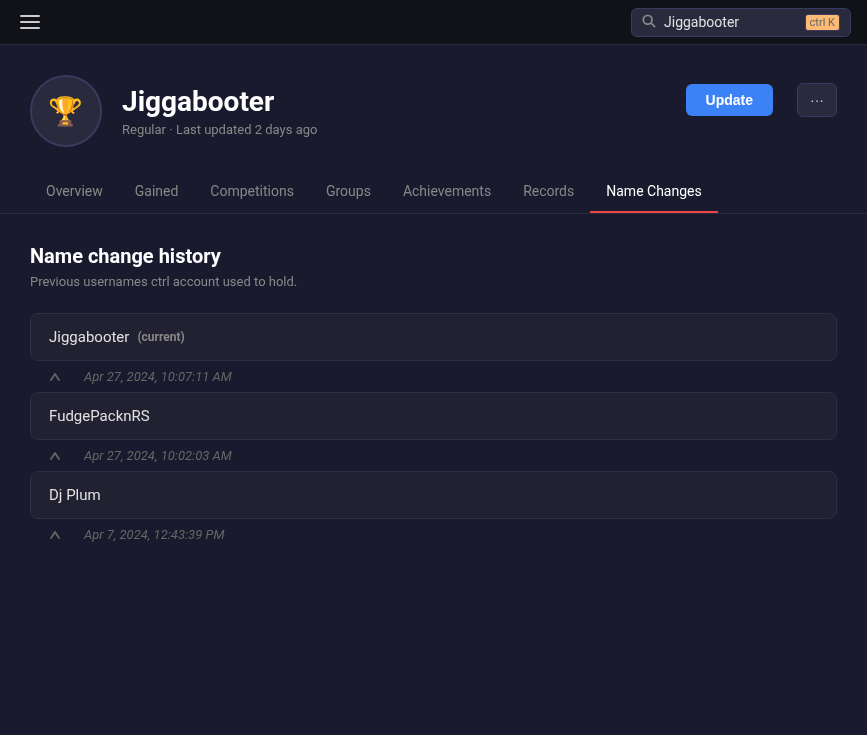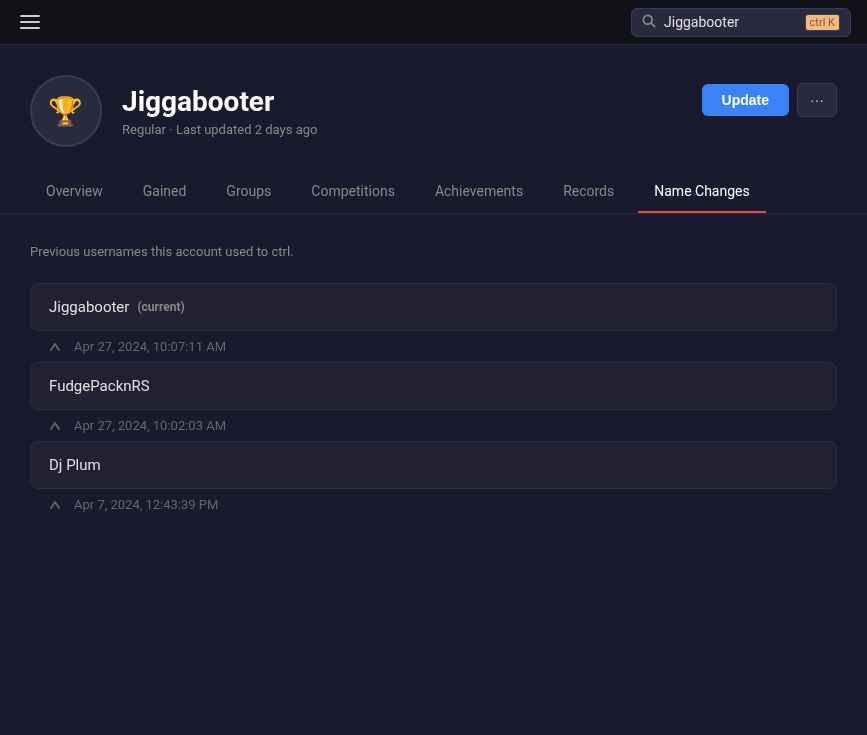--- a/index.html
+++ b/index.html
@@ -110,21 +110,21 @@
     }
 
     .profile-meta {
       font-size: 13px;
       color: #888;
     }
 
     .profile-actions {
       display: flex;
       align-items: center;
-      gap: 8px;
+      gap: 24px;
       margin-top: 8px;
     }
 
     .update-btn {
       background-color: #3b82f6;
       color: white;
       border: none;
       border-radius: 6px;
       padding: 8px 20px;
       font-size: 14px;
@@ -139,21 +139,21 @@
       border-radius: 6px;
       padding: 8px 12px;
       font-size: 14px;
       cursor: pointer;
     }
 
     
     .nav-tabs {
       padding: 0 30px;
       display: flex;
-      gap: 8px;
+      gap: 0;
       border-bottom: 1px solid #2a2a3e;
       margin-top: 24px;
     }
 
     .nav-tab {
       padding: 12px 16px;
       font-size: 14px;
       color: #888;
       cursor: pointer;
       border-bottom: 2px solid transparent;
@@ -199,24 +199,25 @@
 
     .name-entry .current-badge {
       font-size: 12px;
       color: #888;
       font-weight: 700;
     }
 
     .timestamp-row {
       display: flex;
       align-items: center;
-      gap: 12px;
+      gap: 22px;
       padding: 8px 18px;
       color: #666;
       font-size: 13px;
+      font-style: italic;
     }
 
     .arrow-up-icon {
       width: 14px;
       height: 14px;
       display: inline-flex;
       align-items: center;
       justify-content: center;
     }
 
@@ -264,29 +265,30 @@
   </div>
   <div class="profile-actions">
     <button class="update-btn">Update</button>
     <button class="more-btn">···</button>
   </div>
 </div>
 
 <nav class="nav-tabs">
   <a class="nav-tab">Overview</a>
   <a class="nav-tab">Gained</a>
+  <a class="nav-tab">Competitions</a>
   <a class="nav-tab">Groups</a>
-  <a class="nav-tab">Competitions</a>
   <a class="nav-tab">Achievements</a>
   <a class="nav-tab">Records</a>
   <a class="nav-tab active">Name Changes</a>
 </nav>
 
 <div class="main-content">
-  <p class="section-subtitle">Previous usernames this account used to ctrl.</p>
+  <h2 class="section-title">Name change history</h2>
+  <p class="section-subtitle">Previous usernames ctrl account used to hold.</p>
 
   <div class="name-entry">
     <span>Jiggabooter</span>
     <span class="current-badge">(current)</span>
   </div>
 
   <div class="timestamp-row">
     <span class="arrow-up-icon">
       <svg viewBox="0 0 12 12">
         <polyline points="2,9 6,3 10,9" stroke="#666" stroke-width="1.8" fill="none" stroke-linecap="round" stroke-linejoin="round"></polyline>

